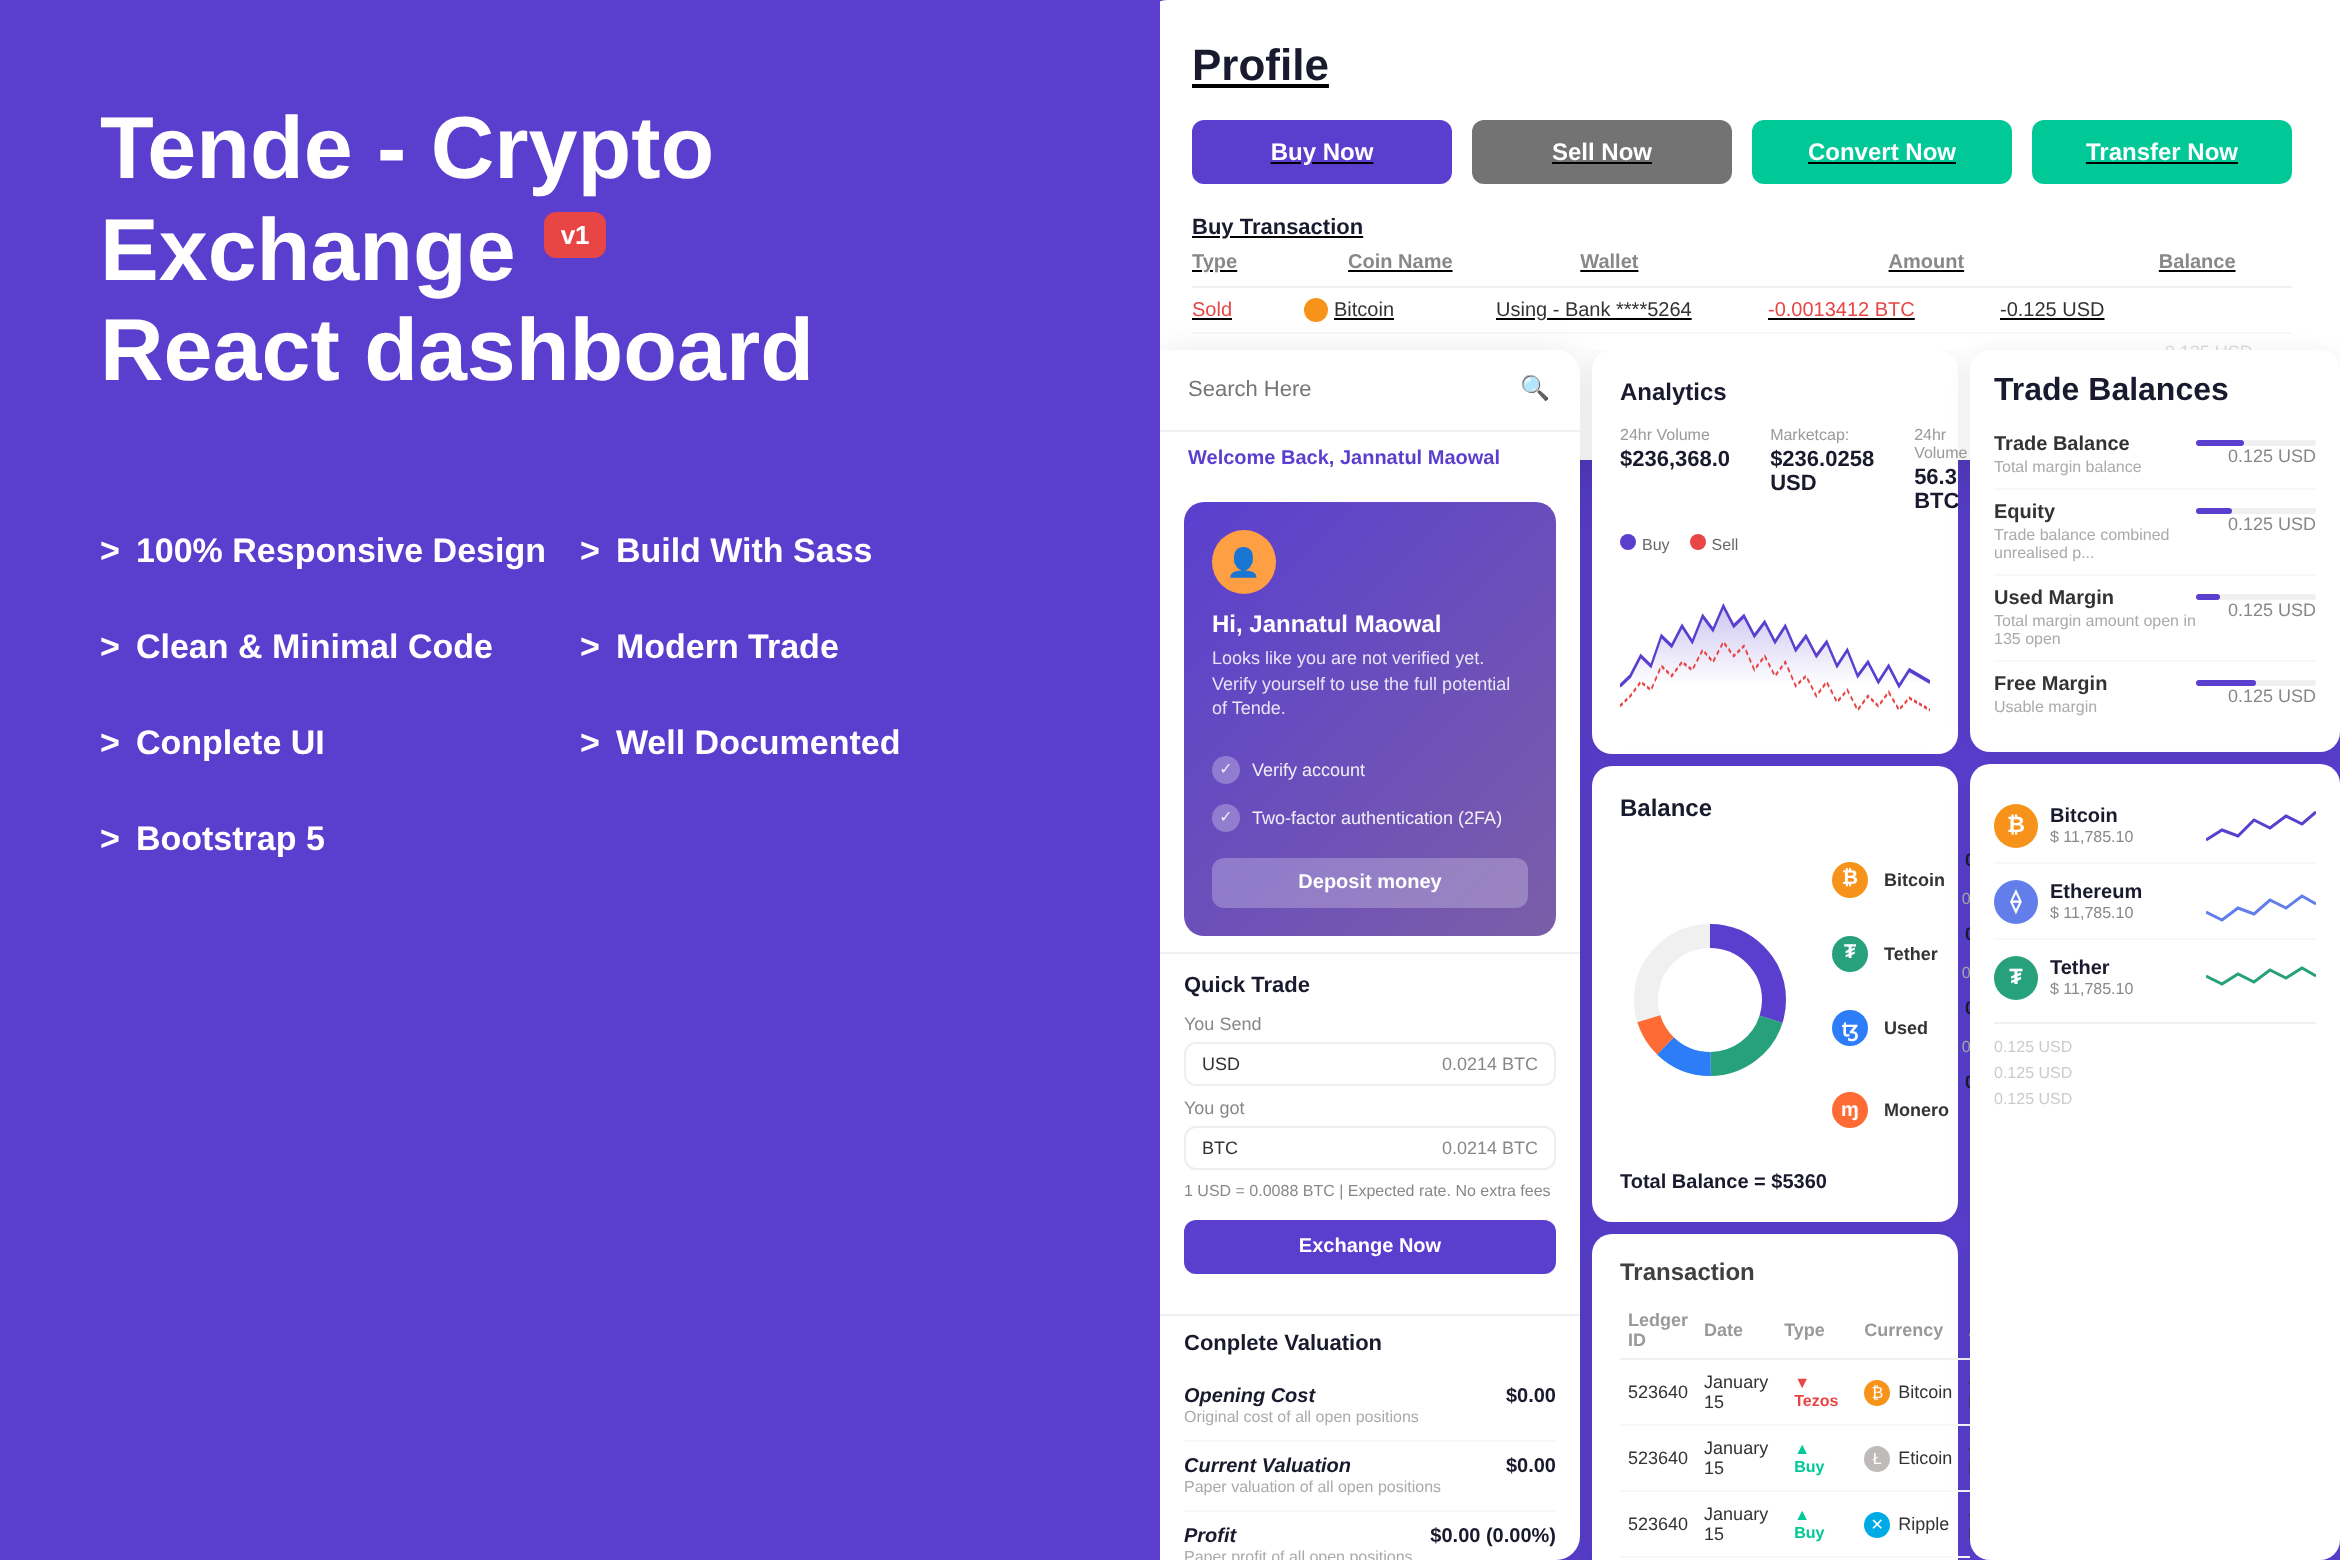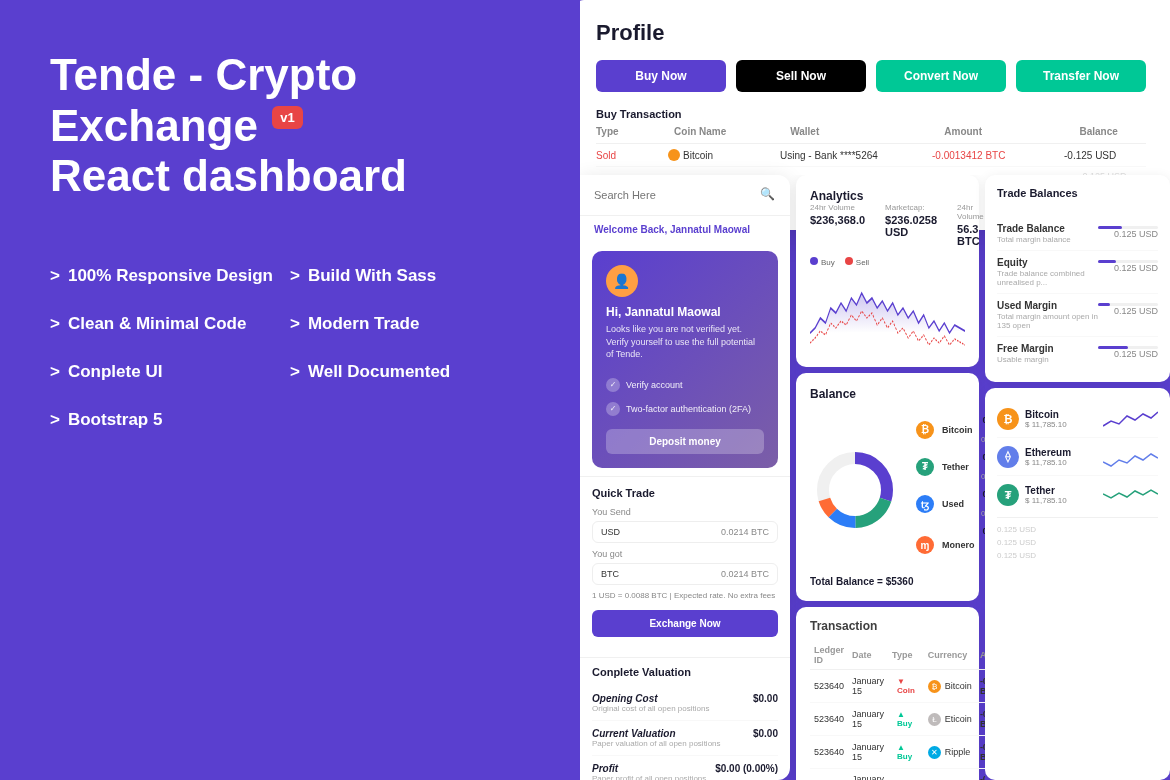--- a/index.html
+++ b/index.html
@@ -80,20 +80,21 @@
     .profile-panel {
       position: absolute;
       top: 0;
       right: 0;
       width: 598px;
       height: 230px;
       background: #ffffff;
       border-radius: 12px 0 0 12px;
       padding: 20px 24px;
       box-shadow: 0 4px 30px rgba(0,0,0,0.15);
+      text-decoration: underline;
     }
 
     .profile-title {
       font-size: 22px;
       font-weight: 700;
       color: #1a1a2e;
       margin-bottom: 14px;
     }
 
     .action-buttons {
@@ -107,21 +108,21 @@
       padding: 9px 0;
       border-radius: 6px;
       border: none;
       font-size: 12px;
       font-weight: 600;
       cursor: pointer;
       color: white;
     }
 
     .btn-buy { background: #5a3fcf; }
-    .btn-sell { background: #000000; }
+    .btn-sell { background: #737373; }
     .btn-transfer { background: #00c896; }
     .btn-convert { background: #00c896; }
 
     .buy-transaction {
       font-size: 11px;
     }
 
     .transaction-header {
       display: flex;
       color: #888;
@@ -131,21 +132,21 @@
       border-bottom: 1px solid #f0f0f0;
       gap: 40px;
     }
 
     .transaction-row {
       display: flex;
       align-items: center;
       padding: 5px 0;
       font-size: 10px;
       color: #333;
-      gap: 32px;
+      gap: 16px;
       border-bottom: 1px solid #f8f8f8;
     }
 
     
     .dashboard-area {
       position: absolute;
       top: 175px;
       left: 0;
       right: 0;
       bottom: 0;
@@ -370,20 +371,21 @@
       background: white;
       border-radius: 10px;
       padding: 14px;
       box-shadow: 0 2px 12px rgba(0,0,0,0.08);
     }
 
     .analytics-header {
       display: flex;
       justify-content: space-between;
       align-items: flex-end;
+      margin-bottom: 10px;
     }
 
     .analytics-title {
       font-size: 12px;
       font-weight: 700;
       color: #1a1a2e;
     }
 
     .analytics-stats {
       display: flex;
@@ -577,24 +579,24 @@
     }
 
     .trade-balances-card {
       background: white;
       border-radius: 10px;
       padding: 12px;
       box-shadow: 0 2px 12px rgba(0,0,0,0.08);
     }
 
     .tb-title {
-      font-size: 11px;
+      font-size: 16px;
       font-weight: 700;
       color: #1a1a2e;
-      margin-bottom: 18px;
+      margin-bottom: 6px;
     }
 
     .tb-row {
       display: flex;
       justify-content: space-between;
       padding: 6px 0;
       border-bottom: 1px solid #f8f8f8;
     }
 
     .tb-label {
@@ -937,21 +939,21 @@
               <th>Type</th>
               <th>Currency</th>
               <th>Amount</th>
 
             </tr>
           </thead>
           <tbody id="trans-tbody">
           <tr>
     <td>523640</td>
     <td>January 15</td>
-    <td><span class="type-badge type-sell">▼ Coin</span></td>
+    <td><span class="type-badge type-sell">▼ Tezos</span></td>
     <td>
                   <span style="display:flex;align-items:center;gap:4px"><span style="width:13px;height:13px;background:#f7931a;border-radius:50%;display:inline-flex;align-items:center;justify-content:center;font-size:8px;color:white">₿</span>Bitcoin</span>
                 </td>
     <td class="amount-negative">-0.000242 BTC</td>
 
   </tr>
               <tr>
     <td>523640</td>
     <td>January 15</td>
     <td><span class="type-badge type-buy">▲ Buy</span></td>

